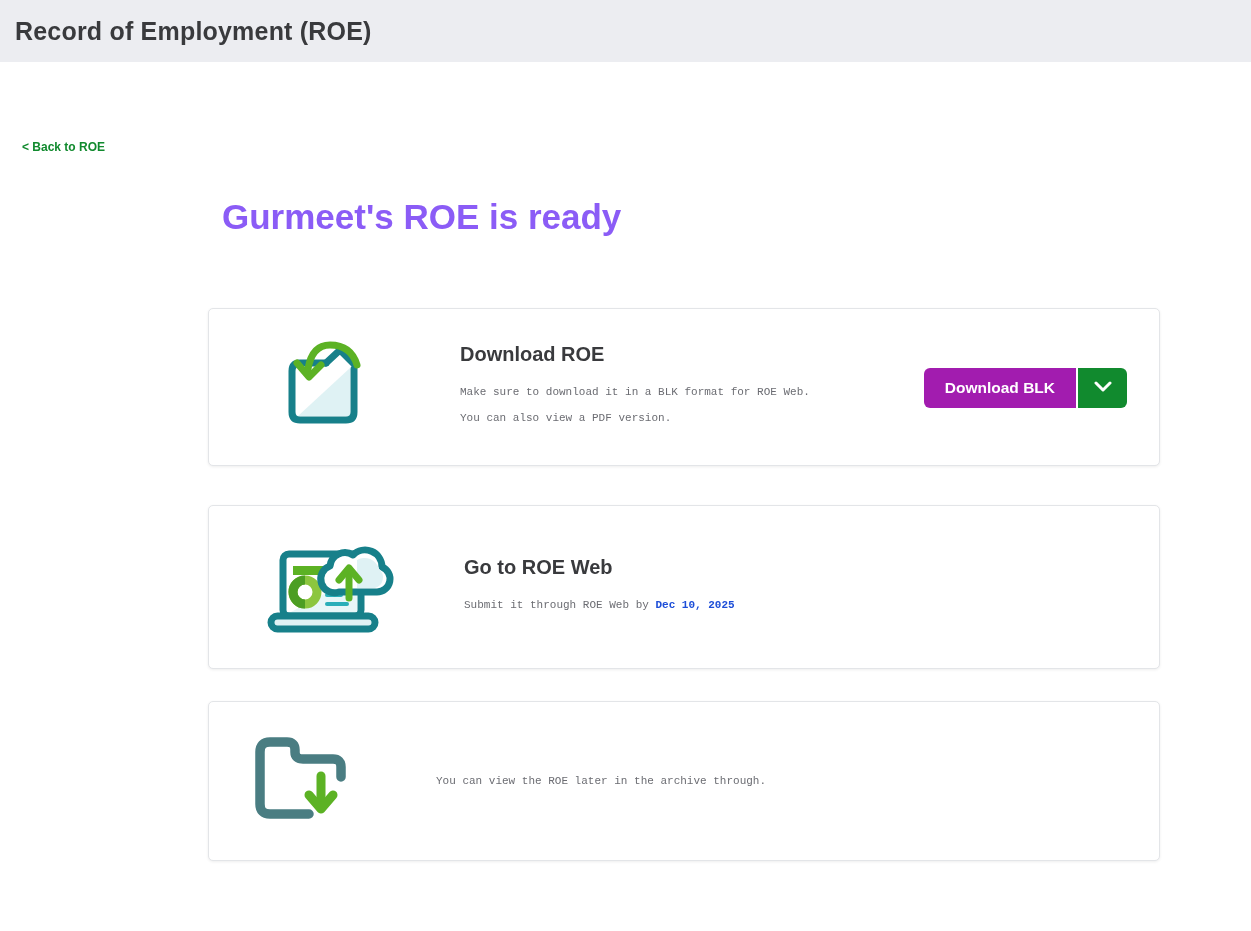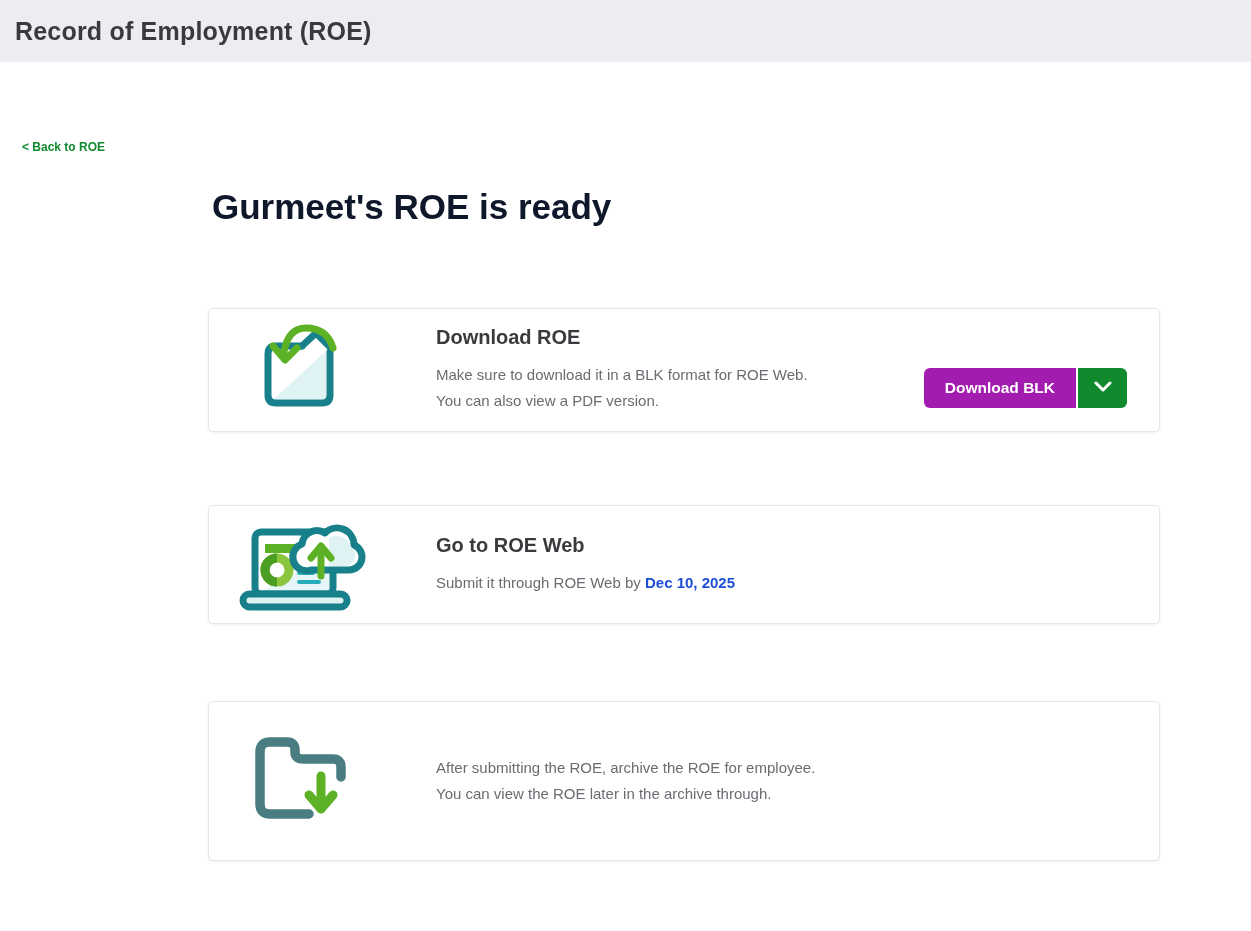--- a/index.html
+++ b/index.html
@@ -34,59 +34,60 @@
     font-size: 12px; font-weight: bold;
     color: #118A2E;
     text-decoration: none;
     cursor: pointer;
     margin-top: 48px;
   }
 
   
   .page-title {
     position: absolute; left: 208px; top: 183px;
-    margin: 4px;
+    margin: 14px;
     font-size: 35px; font-weight: bold;
-    color: #0f172a;
+    color: #8b5cf6;
   }
 
   
   .card {
     position: absolute; left: 208px;
     width: 952px;
     background: #fff;
     border: 1px solid #E3E5E8;
     border-radius: 5px;
     box-shadow: 0 1px 3px rgba(0,0,0,0.07);
     display: flex;
     align-items: center;
   }
-  .card-download { top: 308px; height: 124px; }
-  .card-roeweb   { top: 505px; height: 119px; }
+  .card-download { top: 308px; height: 158px; padding-left: 24px; }
+  .card-roeweb   { top: 505px; height: 164px; padding-left: 28px; }
   .card-archive  { top: 701px; height: 160px; }
 
   .icon-col {
     width: 227px;
     flex: 0 0 227px;
     display: flex;
     align-items: center;
   }
   .icon-col.pad40 { padding-left: 40px; }
   .icon-col.pad30 { padding-left: 30px; }
 
   .card-body { flex: 1 1 auto; }
   .card-title {
     margin: 0 0 13px 0;
     font-size: 20px; font-weight: bold;
     color: #393A3D;
   }
   .card-text {
-    font-size: 15px;
+    font-size: 11px;
     color: #6B6C72;
     line-height: 26px;
+    font-family: Liberation Mono, monospace;
   }
   .card-text .line { display: block; }
   .bold-date { font-weight: bold; color: #1d4ed8; }
 
   
   .split-btn {
     position: absolute;
     right: 32px; top: 59px;
     height: 40px;
     display: flex;
@@ -193,17 +194,16 @@
     <span>
       <svg width="108" height="104" viewBox="0 0 108 104">
         <path d="M60 87 H21 Q11 87 11 77 V25 Q11 15 21 15 H38 Q46 15 46 23 V25 Q46 32 54 32 H84 Q92 32 92 40 V50" fill="none" stroke="#4A7D82" stroke-width="9.5" stroke-linecap="round" stroke-linejoin="round"></path>
         <line x1="72" y1="49" x2="72" y2="77" stroke="#5CB224" stroke-width="9" stroke-linecap="round"></line>
         <polyline points="60,68 72,82 84,68" fill="none" stroke="#5CB224" stroke-width="9" stroke-linecap="round" stroke-linejoin="round"></polyline>
       </svg>
     </span>
   </div>
   <div class="card-body">
     <div class="card-text">
-      <span class="line">After submitting the ROE, archive the ROE for employee.</span>
       <span class="line">You can view the ROE later in the archive through.</span>
     </div>
   </div>
 </div>
 
 </body></html>

